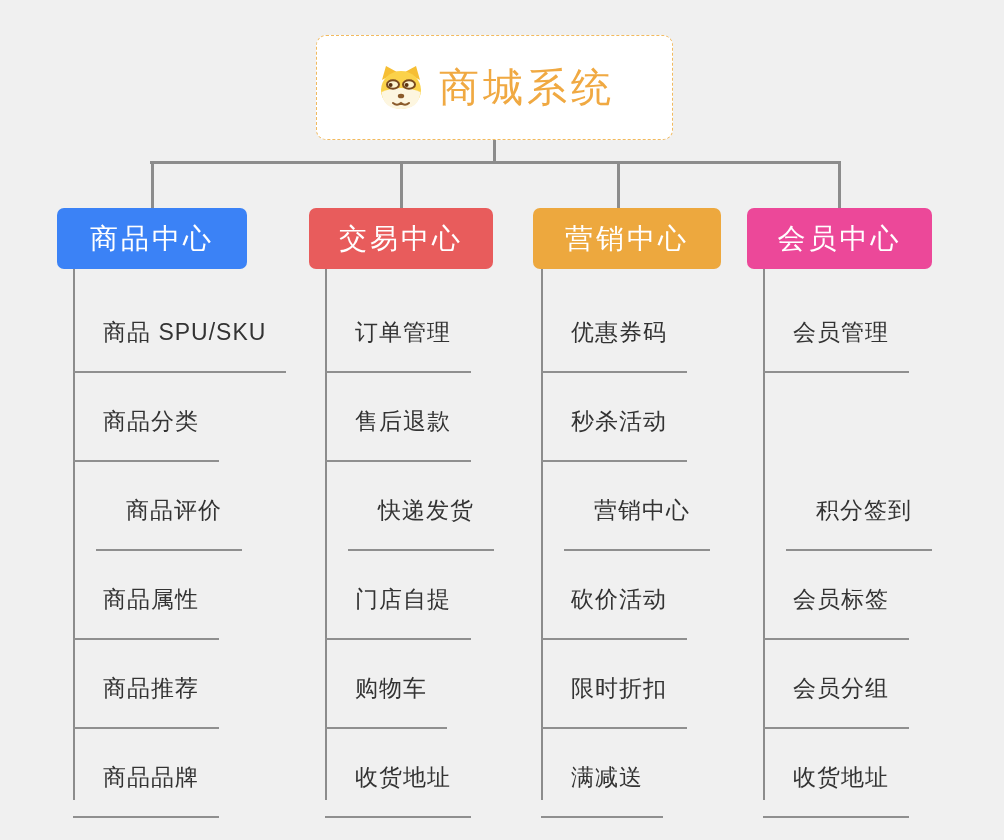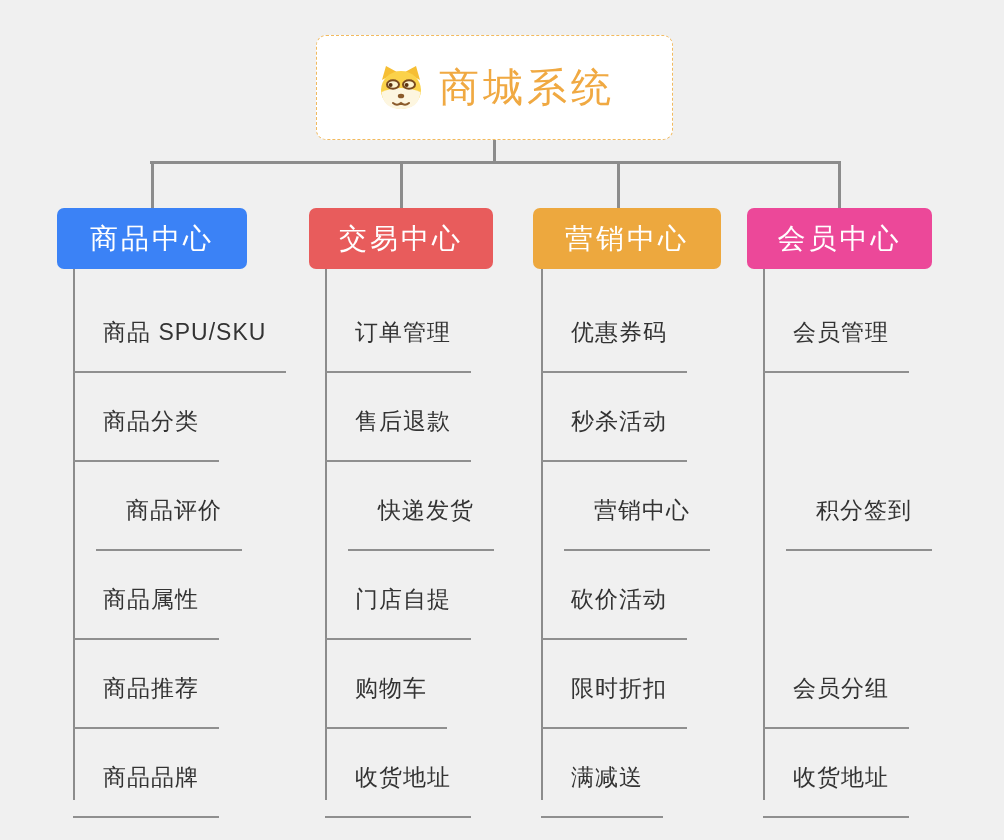--- a/index.html
+++ b/index.html
@@ -96,17 +96,18 @@
     <div class="leaf r3">砍价活动</div>
     <div class="leaf r4">限时折扣</div>
     <div class="leaf r5">满减送</div>
   </div>
 
   <div class="branch-col col-4">
     <div class="branch-box" style="background-color: #ec4899;">会员中心</div>
     <div class="trunk"></div>
     <div class="leaf r0">会员管理</div>
     <div class="leaf r2">积分签到</div>
+    <div class="leaf r3">会员标签</div>
     <div class="leaf r4">会员分组</div>
     <div class="leaf r5">收货地址</div>
   </div>
 
 </div>
 
 </body></html>

